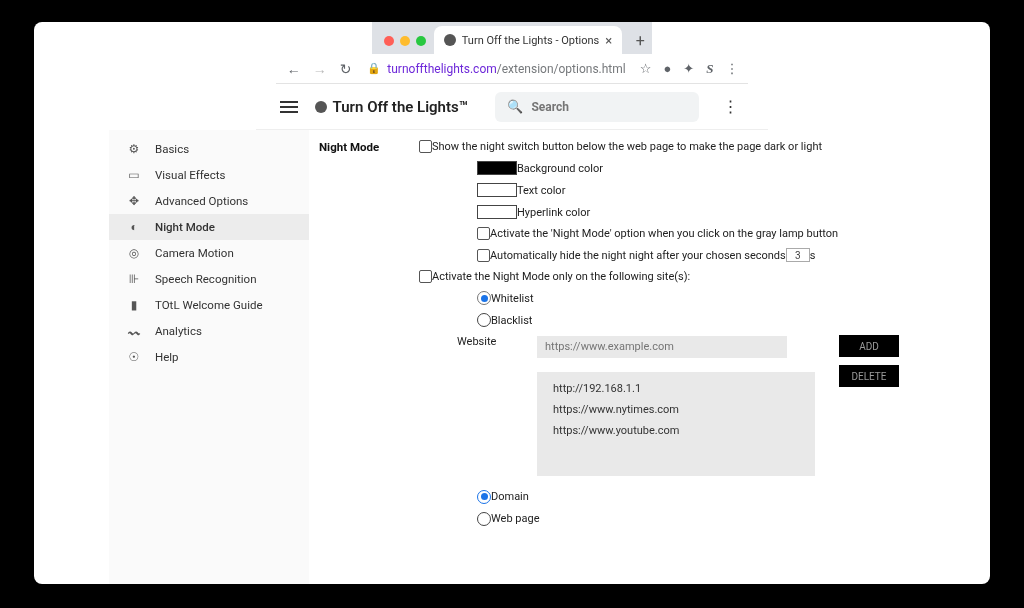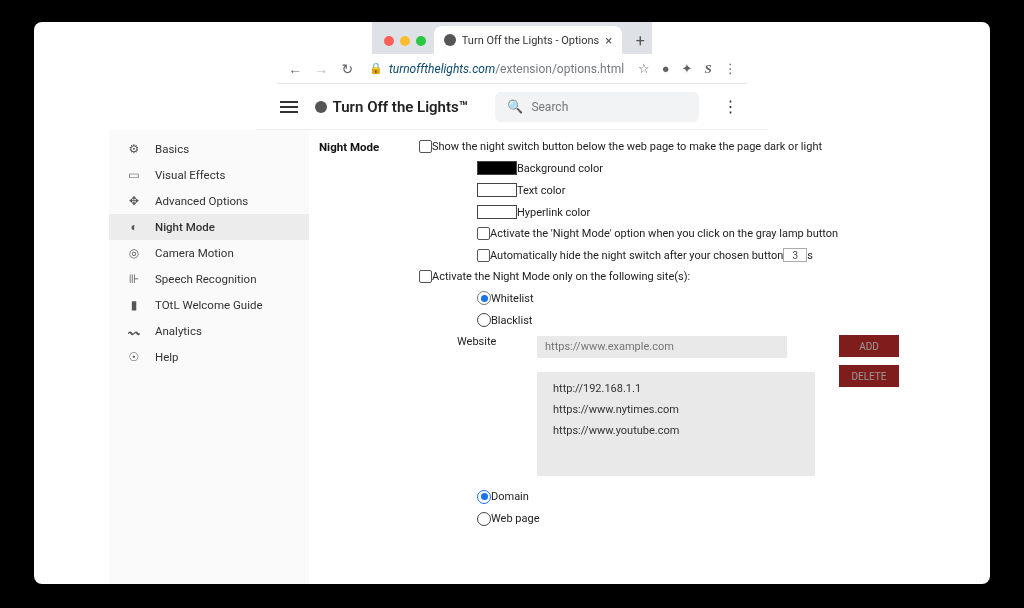--- a/index.html
+++ b/index.html
@@ -13,33 +13,33 @@
   .tab { background:#fff; height:28px; border-radius:8px 8px 0 0; display:flex; align-items:center; padding:0 10px; font-size:11px; color:#333; gap:6px; min-width:180px;}
   .tab .fav { width:12px; height:12px; background:#555; border-radius:50%; }
   .tab .close { font-size:13px; color:#555; margin-left:auto;}
   .newtab { width:24px; height:24px; display:flex; align-items:center; justify-content:center; font-size:16px; color:#555; margin-left:6px; margin-bottom:2px;}
   
   .addrbar { height:30px; background:#fff; border-bottom:1px solid #e3e3e3; display:flex; align-items:center; padding:0 10px; gap:10px;}
   .navbtn { color:#5f6368; font-size:14px; width:16px; text-align:center;}
   .navbtn.dis{color:#b9b9b9;}
   .url { flex:1; font-size:12px; color:#202124; display:flex; align-items:center; gap:6px; padding:0 4px;}
   .url .lock{color:#5f6368; font-size:11px;}
-  .url .domainpart{color:#0c4a6e;font-style:italic;}
+  .url .domainpart{color:#6d28d9;}
   .url .pathpart{color:#76797c;margin-top:28px;}
   .ext-icons{display:flex; gap:12px; align-items:center; color:#5f6368; font-size:13px;}
   .ext-icons .s{font-family:serif; font-style:italic; font-weight:bold;}
   
   .apphdr { height:46px; display:flex; align-items:center; padding:0 24px; gap:17px; border-bottom:1px solid #eee;}
   .hamb { width:18px; display:flex; flex-direction:column; gap:3px;}
   .hamb span{height:2px;background:#333;}
   .brand { display:flex; align-items:center; gap:6px; font-size:15px; font-weight:600; color:#222;}
   .brand .bulb{width:12px;height:12px;background:#555;border-radius:50%;}
   .searchwrap{ flex:1; max-width:640px; background:#f1f3f4; border-radius:6px; height:30px; display:flex; align-items:center; padding:0 12px; gap:8px; margin-left:10px;}
   .searchwrap .sicon{color:#5f6368; font-size:13px;}
-  .searchwrap input{ border:none; background:transparent; outline:none; font-size:12px; flex:1;}
+  .searchwrap input{ border:none; background:transparent; outline:none; font-size:12px; flex:1;font-weight:bold;}
   .kebab{ margin-left:auto; font-size:16px; color:#333; padding:0 6px;}
   
   .content{ flex:1; display:flex; overflow:hidden;}
   .sidebar{ width:200px; background:#fafafa; padding-top:6px;}
   .sb-item{ height:26px; display:flex; align-items:center; gap:14px; padding:0 18px; font-size:11.5px; color:#333; cursor:pointer;}
   .sb-item.active{ background:#ececec; font-weight:500;}
   .sb-item .ic{ width:14px; text-align:center; color:#555; font-size:12px;}
   .main{ flex:1; overflow-y:auto; padding:10px 16px 20px 10px;}
   .section-title{ font-size:11.5px; font-weight:700; color:#111; margin-bottom:8px;}
   .row{ display:flex; align-items:center; font-size:11px; color:#222; margin-bottom:8px;}
@@ -47,21 +47,21 @@
   .cb{ width:13px; height:13px; border:1.5px solid #555; border-radius:2px; flex-shrink:0;}
   .rb{ width:14px; height:14px; border:1.8px solid #444; border-radius:50%; flex-shrink:0; display:flex; align-items:center; justify-content:center;}
   .rb.sel::after{content:""; width:7px; height:7px; background:#1a73e8; border-radius:50%;}
   .rb.selblue{border-color:#1a73e8;}
   .swatch{ width:40px; height:14px; border:1px solid #444;}
   .swatch.black{background:#000;}
   .swatch.white{background:#fff;}
   .numin{ width:24px; height:14px; border:1px solid #aaa; font-size:10px; text-align:center; color:#444;}
   .weblabel{font-size:11px; color:#222; margin-left:38px; width:56px;}
   .webinput{ width:250px; height:22px; background:#e9e9e9; border:none; padding:0 8px; font-size:11px; color:#999; outline:none;}
-  .btn{ width:60px; height:22px; background:#7f1d1d; color:#9b9b9b; font-size:10px; display:flex; align-items:center; justify-content:center; border:none;}
+  .btn{ width:60px; height:22px; background:#000000; color:#9b9b9b; font-size:10px; display:flex; align-items:center; justify-content:center; border:none;}
   .listbox{ margin-left:94px; width:278px; height:104px; background:#e9e9e9; padding:10px 16px; font-size:11px; color:#333;}
   .listbox div{ margin-bottom:8px;}
   .wlrow{ display:flex; align-items:flex-start; gap:24px; margin-bottom:10px;}
   .btncol{ display:flex; flex-direction:column; gap:8px;}
   .spacer14{height:14px;}
 </style>
 </head>
 <body>
 
 <div class="browser">
@@ -172,21 +172,21 @@
           <div class="row subls">
             <div class="swatch white"></div>
             <span>Hyperlink color</span>
           </div>
           <div class="row subls">
             <div class="cb"></div>
             <span>Activate the 'Night Mode' option when you click on the gray lamp button</span>
           </div>
           <div class="row subls">
             <div class="cb"></div>
-            <span>Automatically hide the night switch after your chosen button</span>
+            <span>Automatically hide the night night after your chosen seconds</span>
             <input class="numin" value="3" style="">
             <span>s</span>
           </div>
           <div class="row">
             <div class="cb"></div>
             <span>Activate the Night Mode only on the following site(s):</span>
           </div>
           <div class="row subls">
             <div class="rb sel" style="border-color:#777;"></div>
             <span>Whitelist</span>

